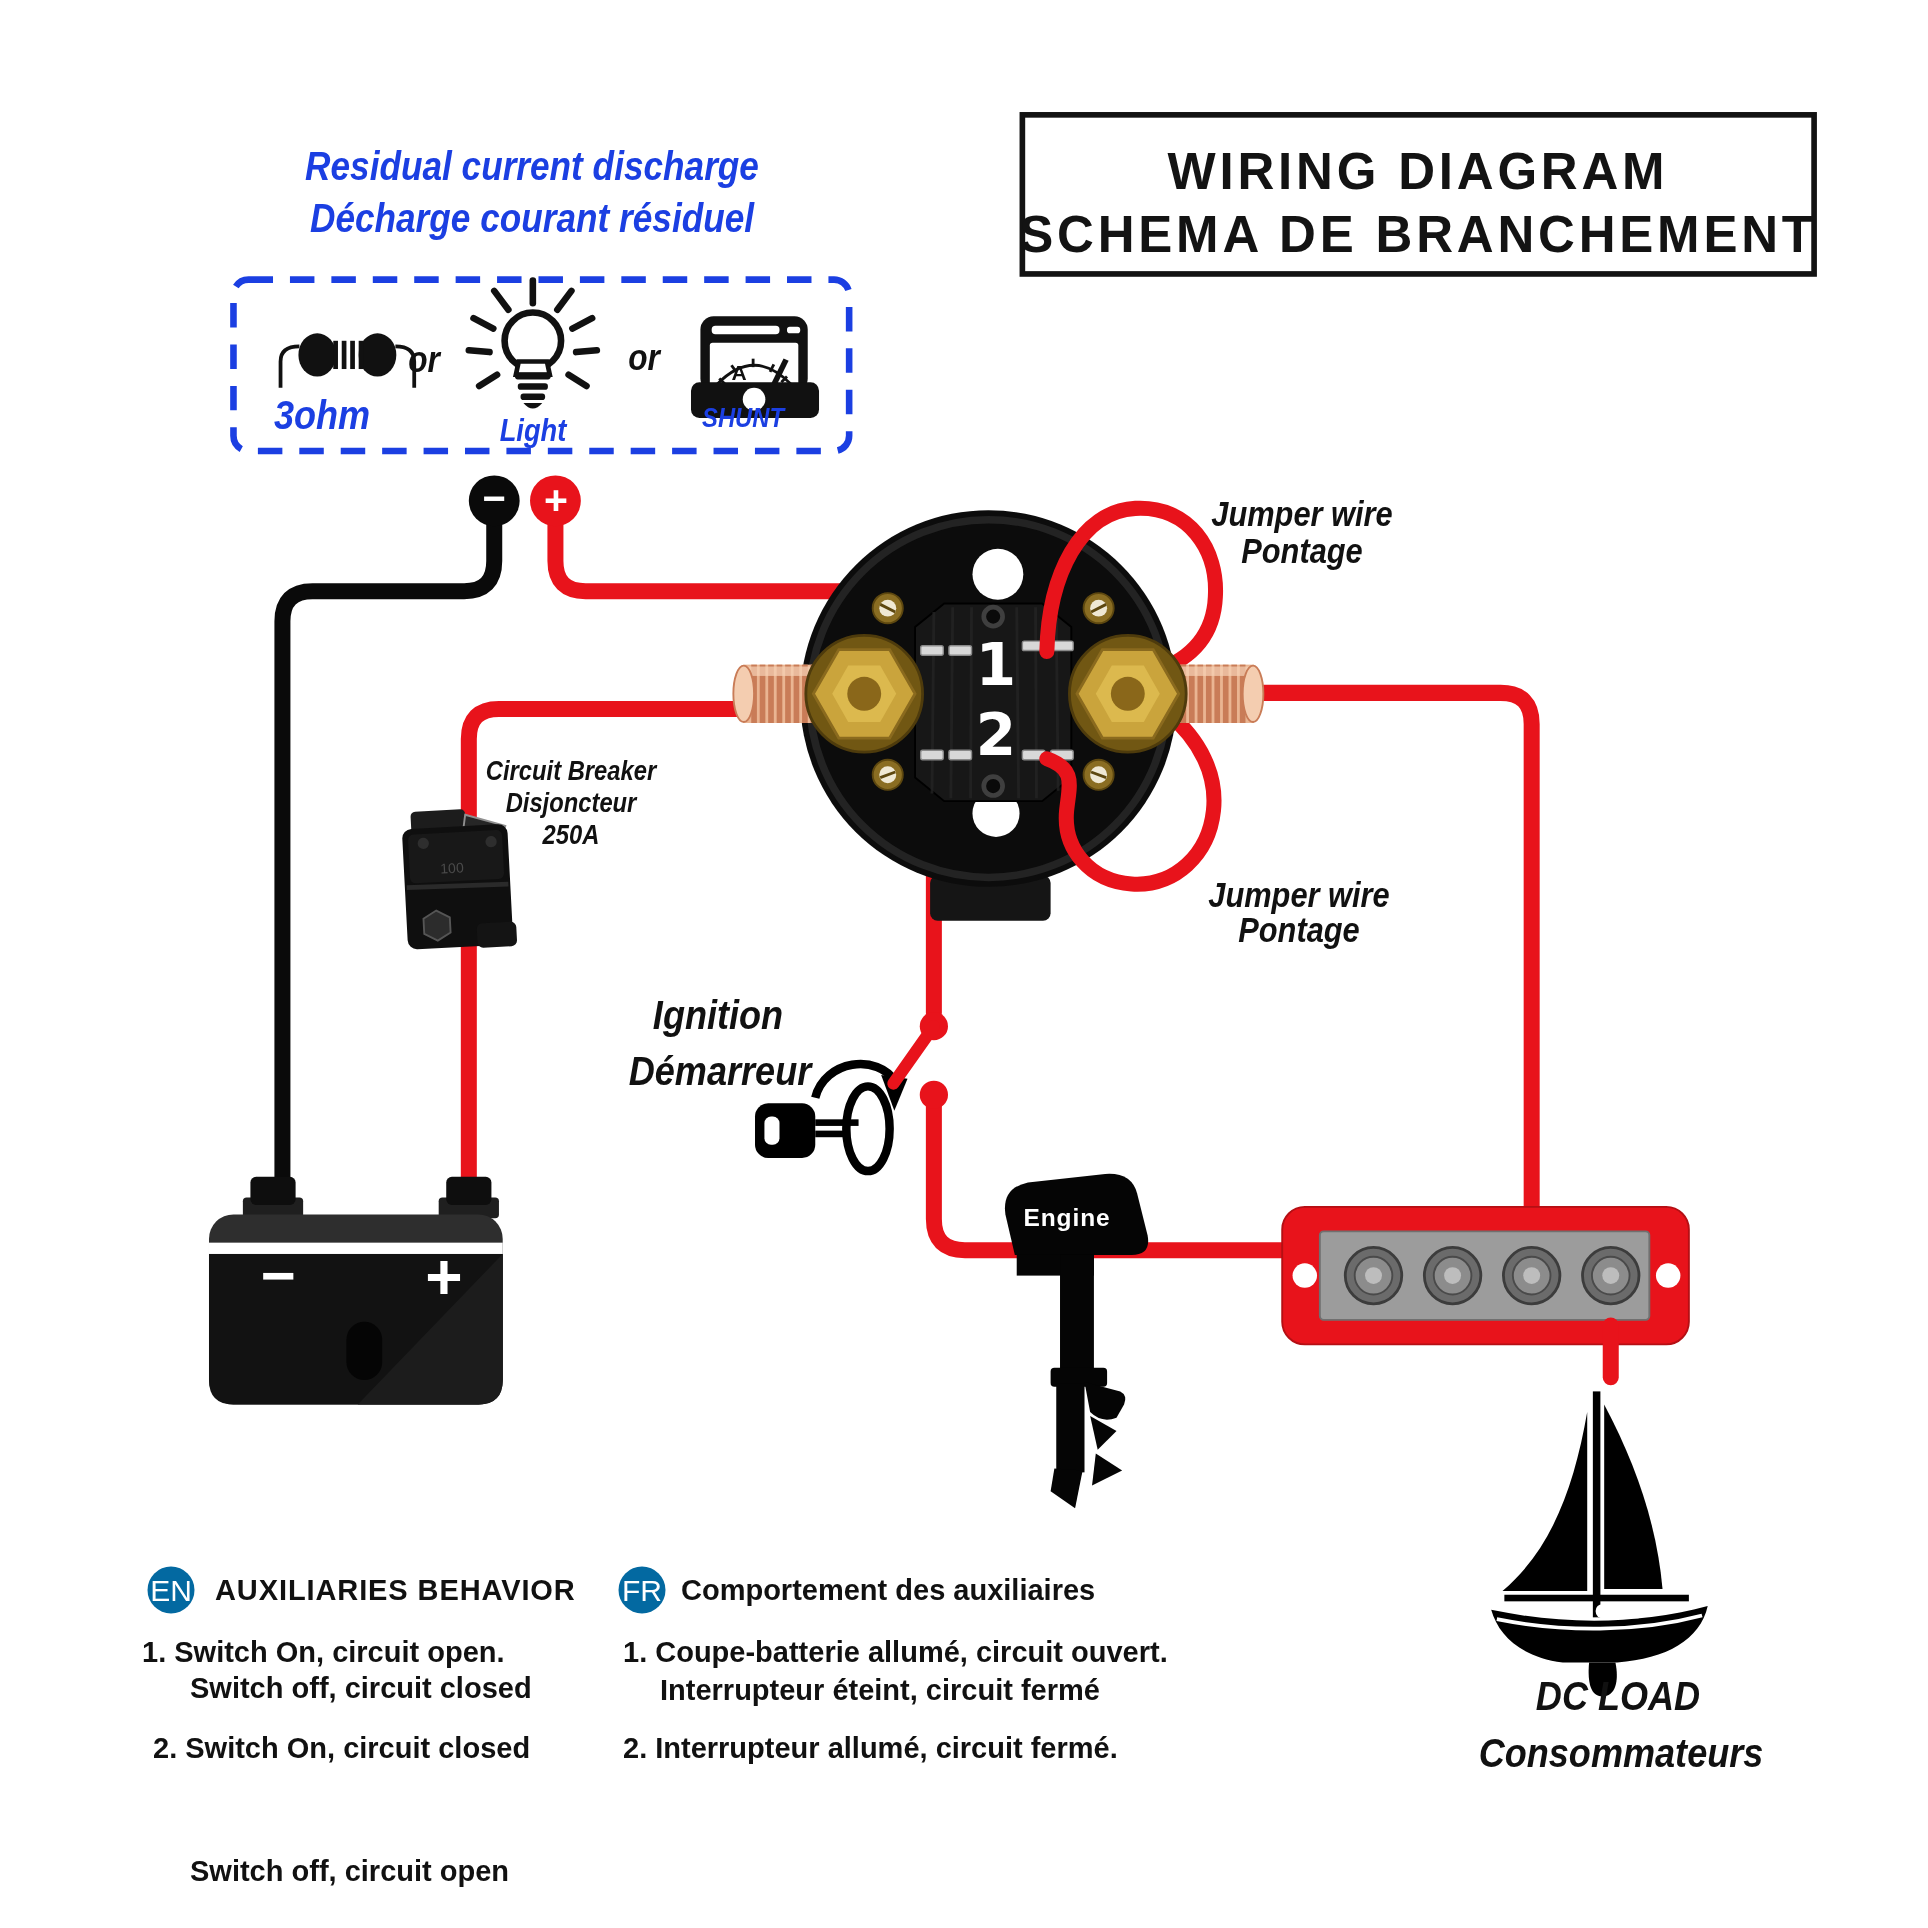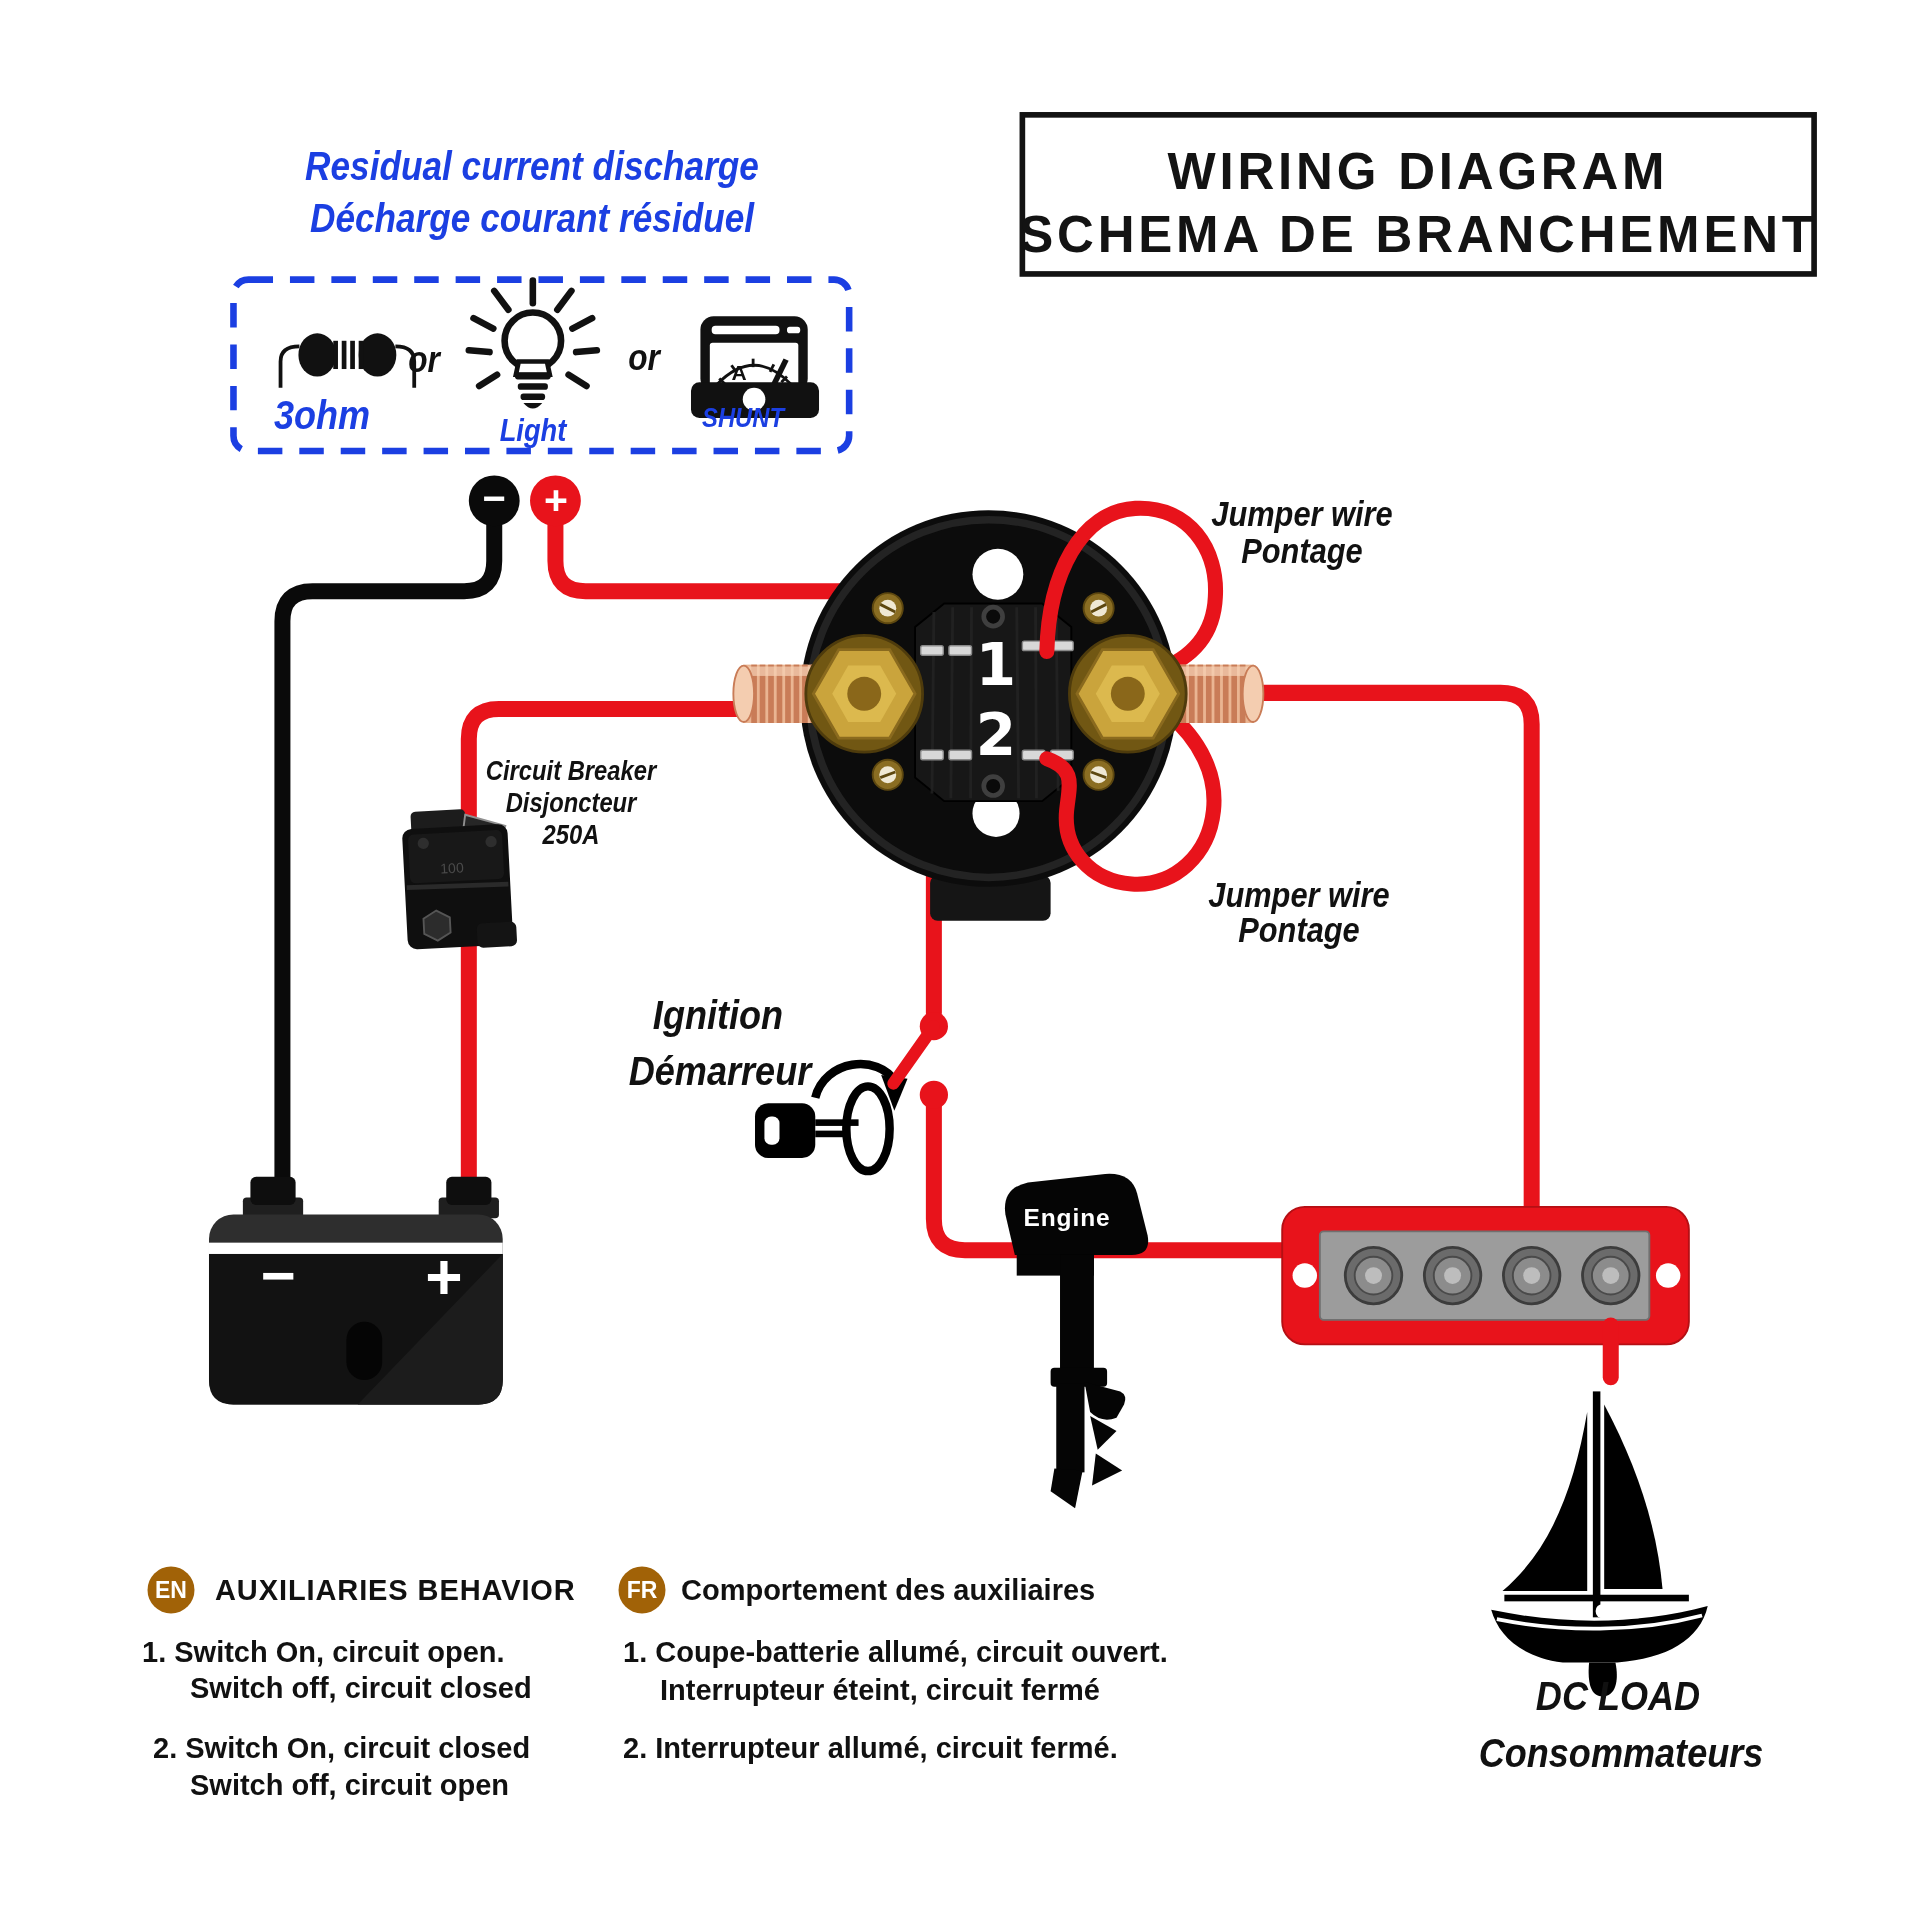--- a/index.html
+++ b/index.html
@@ -6,23 +6,23 @@
   #canvas{position:relative;width:1928px;height:1928px;background:#ffffff;overflow:hidden;
           font-family:"Liberation Sans",sans-serif;}
   #art{position:absolute;left:0;top:0;z-index:1;}
   .txt{position:absolute;z-index:2;white-space:nowrap;transform:translate(-50%,-50%);
        font-family:"Liberation Sans",sans-serif;color:#111;}
   .ll{position:absolute;z-index:2;white-space:nowrap;transform:translateY(-50%);
       font-family:"Liberation Sans",sans-serif;color:#111;}
   .cond{font-style:italic;font-weight:bold;transform:translate(-50%,-50%) scaleX(0.88);}
   .blue{color:#1B3FE2;}
   .white{color:#ffffff;}
-  .badge{position:absolute;z-index:2;width:47px;height:47px;border-radius:50%;background:#a16207;
+  .badge{position:absolute;z-index:2;width:47px;height:47px;border-radius:50%;background:#0369a1;
          color:#fff;display:flex;align-items:center;justify-content:center;
-         font-weight:bold;font-size:23px;transform:translate(-50%,-50%);}
+         font-weight:normal;font-size:30px;transform:translate(-50%,-50%);}
   .titleline{font-weight:bold;letter-spacing:3.8px;color:#131313;}
 </style>
 </head>
 <body>
 
 <div id="canvas">
 
 <svg id="art" width="1928" height="1928" viewBox="0 0 2048 2048">
 
   <g>
@@ -348,21 +348,21 @@
   <div class="txt white" style="left:444px;top:1277px;font-size:64px;font-weight:bold;">+</div>
 
   <div class="txt cond" style="left:1618px;top:1696px;font-size:41px;">DC LOAD</div>
   <div class="txt cond" style="left:1621px;top:1753px;font-size:41px;">Consommateurs</div>
 
   <div class="badge" style="left:171px;top:1590px;">EN</div>
   <div class="ll" style="left:215px;top:1590px;font-size:29px;font-weight:bold;letter-spacing:0.9px;">AUXILIARIES BEHAVIOR</div>
   <div class="ll" style="left:142px;top:1652px;font-size:29px;font-weight:bold;">1. Switch On, circuit open.</div>
   <div class="ll" style="left:190px;top:1688px;font-size:29px;font-weight:bold;">Switch off, circuit closed</div>
   <div class="ll" style="left:153px;top:1748px;font-size:29px;font-weight:bold;">2. Switch On, circuit closed</div>
-  <div class="ll" style="left:190px;top:1785px;font-size:29px;font-weight:bold;">Switch off, circuit open</div>
+  <div class="ll" style="left:190px;top:1871px;font-size:29px;font-weight:bold;">Switch off, circuit open</div>
 
   <div class="badge" style="left:642px;top:1590px;">FR</div>
   <div class="ll" style="left:681px;top:1590px;font-size:29px;font-weight:bold;">Comportement des auxiliaires</div>
   <div class="ll" style="left:623px;top:1652px;font-size:29px;font-weight:bold;">1. Coupe-batterie allumé, circuit ouvert.</div>
   <div class="ll" style="left:660px;top:1690px;font-size:29px;font-weight:bold;">Interrupteur éteint, circuit fermé</div>
   <div class="ll" style="left:623px;top:1748px;font-size:29px;font-weight:bold;">2. Interrupteur allumé, circuit fermé.</div>
 
 </div>
 
 

